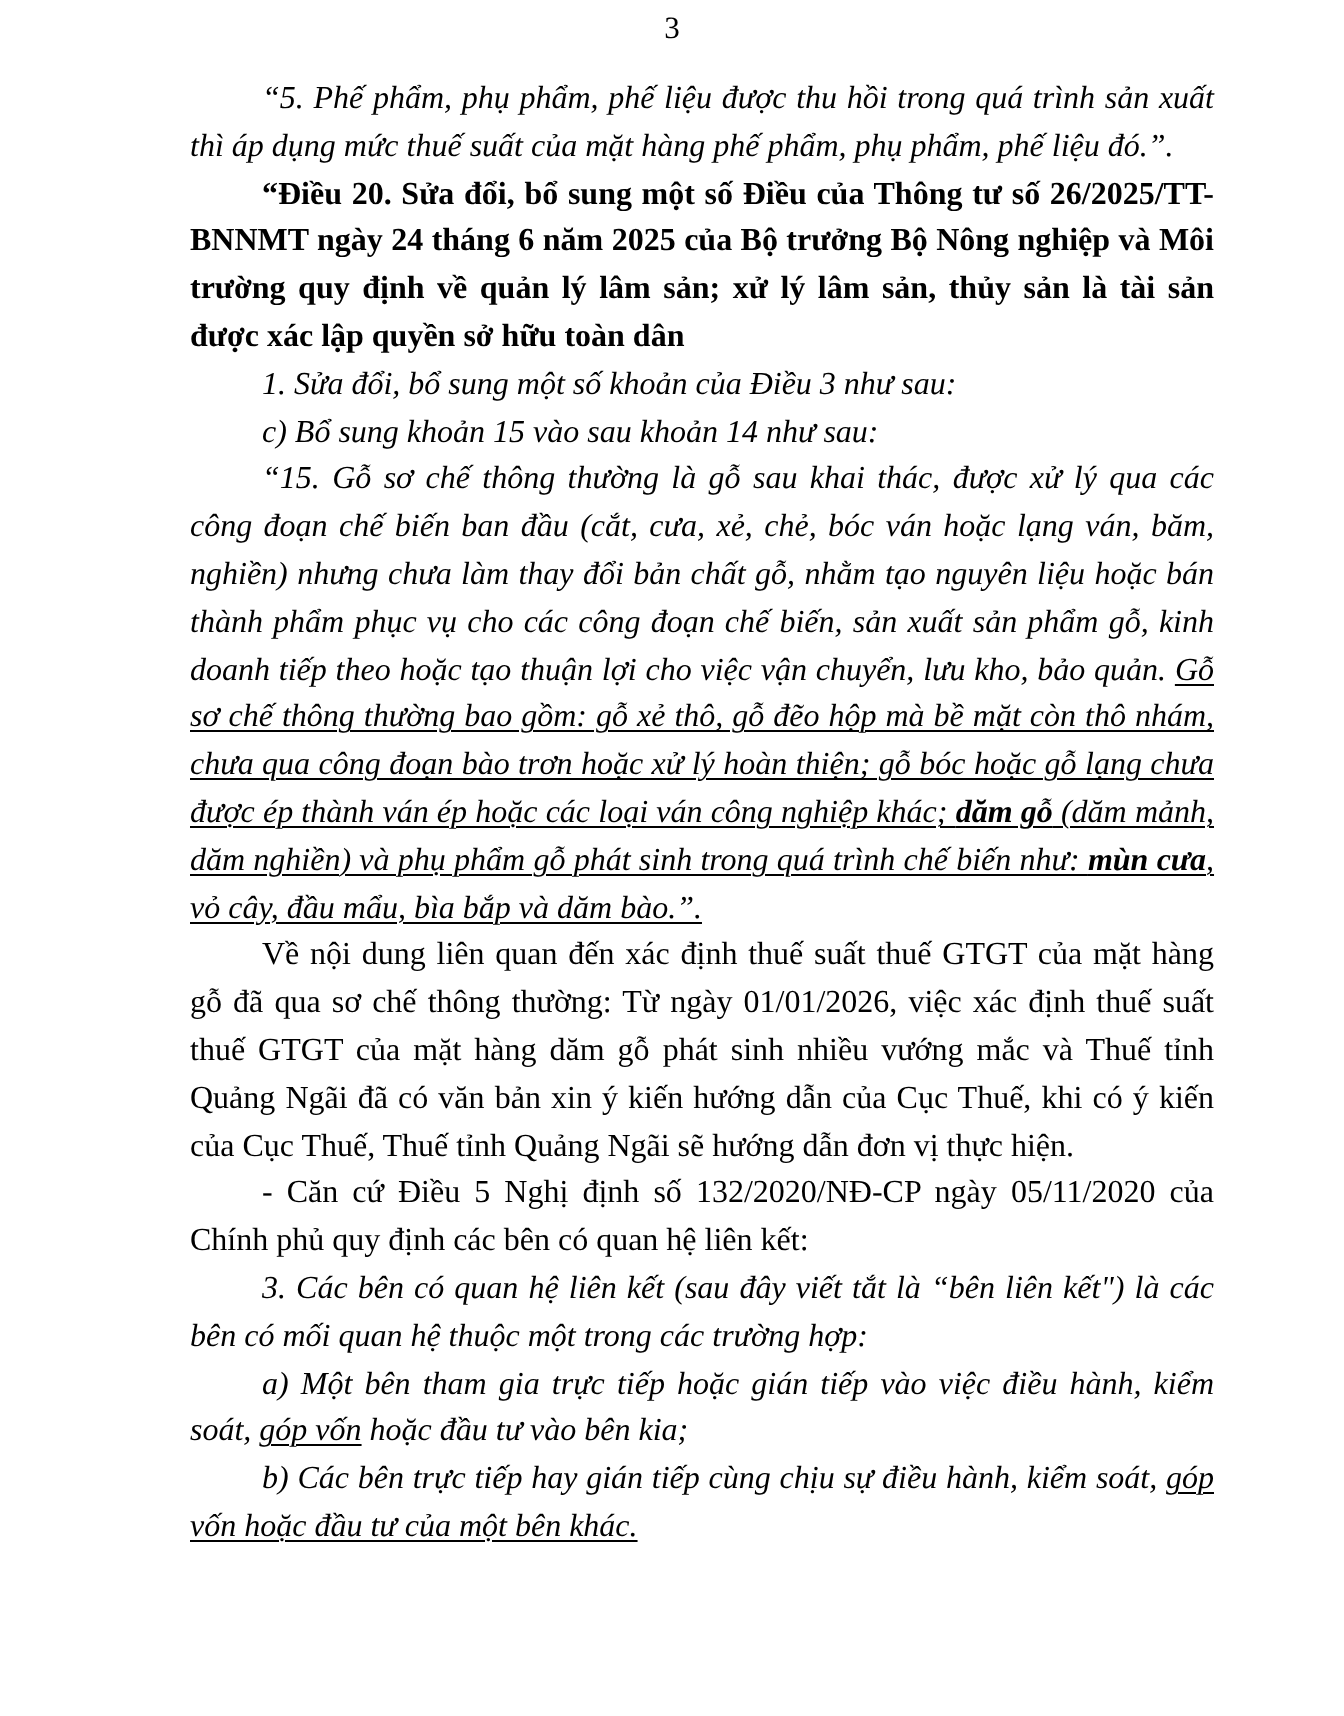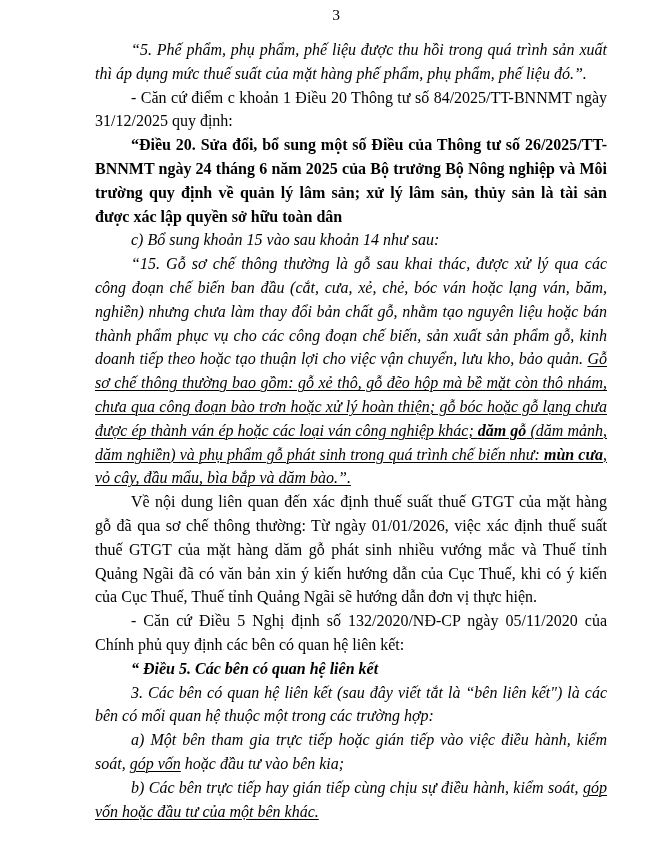--- a/index.html
+++ b/index.html
@@ -59,35 +59,34 @@
 <body>
 
 <div class="page">
 
   <div class="page-number">3</div>
 
   <div class="body-area">
 
     <p class="para it">“5. Phế phẩm, phụ phẩm, phế liệu được thu hồi trong quá trình sản xuất thì áp dụng mức thuế suất của mặt hàng phế phẩm, phụ phẩm, phế liệu đó.”.</p>
 
-    <p class="para">- Căn cứ điểm c khoản 1 Điều 20 Thông tư số 84/2025/TT-BNNMT ngày 31/12/2025 quy định:</p>
 
     <p class="para bd">“Điều 20. Sửa đổi, bổ sung một số Điều của Thông tư số 26/2025/TT-BNNMT ngày 24 tháng 6 năm 2025 của Bộ trưởng Bộ Nông nghiệp và Môi trường quy định về quản lý lâm sản; xử lý lâm sản, thủy sản là tài sản được xác lập quyền sở hữu toàn dân</p>
 
+    <p class="para it">1. Sửa đổi, bổ sung một số khoản của Điều 3 như sau:</p>
 
     <p class="para it">c) Bổ sung khoản 15 vào sau khoản 14 như sau:</p>
 
     <p class="para it"><span>“15. Gỗ sơ chế thông thường là gỗ sau khai thác, được xử lý qua các công đoạn chế biến ban đầu (cắt, cưa, xẻ, chẻ, bóc ván hoặc lạng ván, băm, nghiền) nhưng chưa làm thay đổi bản chất gỗ, nhằm tạo nguyên liệu hoặc bán thành phẩm phục vụ cho các công đoạn chế biến, sản xuất sản phẩm gỗ, kinh doanh tiếp theo hoặc tạo thuận lợi cho việc vận chuyển, lưu kho, bảo quản. </span><span class="ulrun">Gỗ sơ chế thông thường bao gồm: gỗ xẻ thô, gỗ đẽo hộp mà bề mặt còn thô nhám, chưa qua công đoạn bào trơn hoặc xử lý hoàn thiện; gỗ bóc hoặc gỗ lạng chưa được ép thành ván ép hoặc các loại ván công nghiệp khác; </span><span class="ulrun bd">dăm gỗ</span><span class="ulrun"> (dăm mảnh, dăm nghiền) và phụ phẩm gỗ phát sinh trong quá trình chế biến như: </span><span class="ulrun bd">mùn cưa</span><span class="ulrun">, vỏ cây, đầu mẩu, bìa bắp và dăm bào.”.</span></p>
 
     <p class="para">Về nội dung liên quan đến xác định thuế suất thuế GTGT của mặt hàng gỗ đã qua sơ chế thông thường: Từ ngày 01/01/2026, việc xác định thuế suất thuế GTGT của mặt hàng dăm gỗ phát sinh nhiều vướng mắc và Thuế tỉnh Quảng Ngãi đã có văn bản xin ý kiến hướng dẫn của Cục Thuế, khi có ý kiến của Cục Thuế, Thuế tỉnh Quảng Ngãi sẽ hướng dẫn đơn vị thực hiện.</p>
 
 
     <p class="para">- Căn cứ Điều 5 Nghị định số 132/2020/NĐ-CP ngày 05/11/2020 của Chính phủ quy định các bên có quan hệ liên kết:</p>
 
-    <p class="para bdit">“ Điều 5. Các bên có quan hệ liên kết</p>
 
     <p class="para it">3. Các bên có quan hệ liên kết (sau đây viết tắt là “bên liên kết") là các bên có mối quan hệ thuộc một trong các trường hợp:</p>
 
     <p class="para it"><span>a) Một bên tham gia trực tiếp hoặc gián tiếp vào việc điều hành, kiểm soát, </span><span class="ulrun">góp vốn</span><span> hoặc đầu tư vào bên kia;</span></p>
 
     <p class="para it"><span>b) Các bên trực tiếp hay gián tiếp cùng chịu sự điều hành, kiểm soát, </span><span class="ulrun">góp vốn hoặc đầu tư của một bên khác.</span></p>
 
   </div>
 </div>
 

